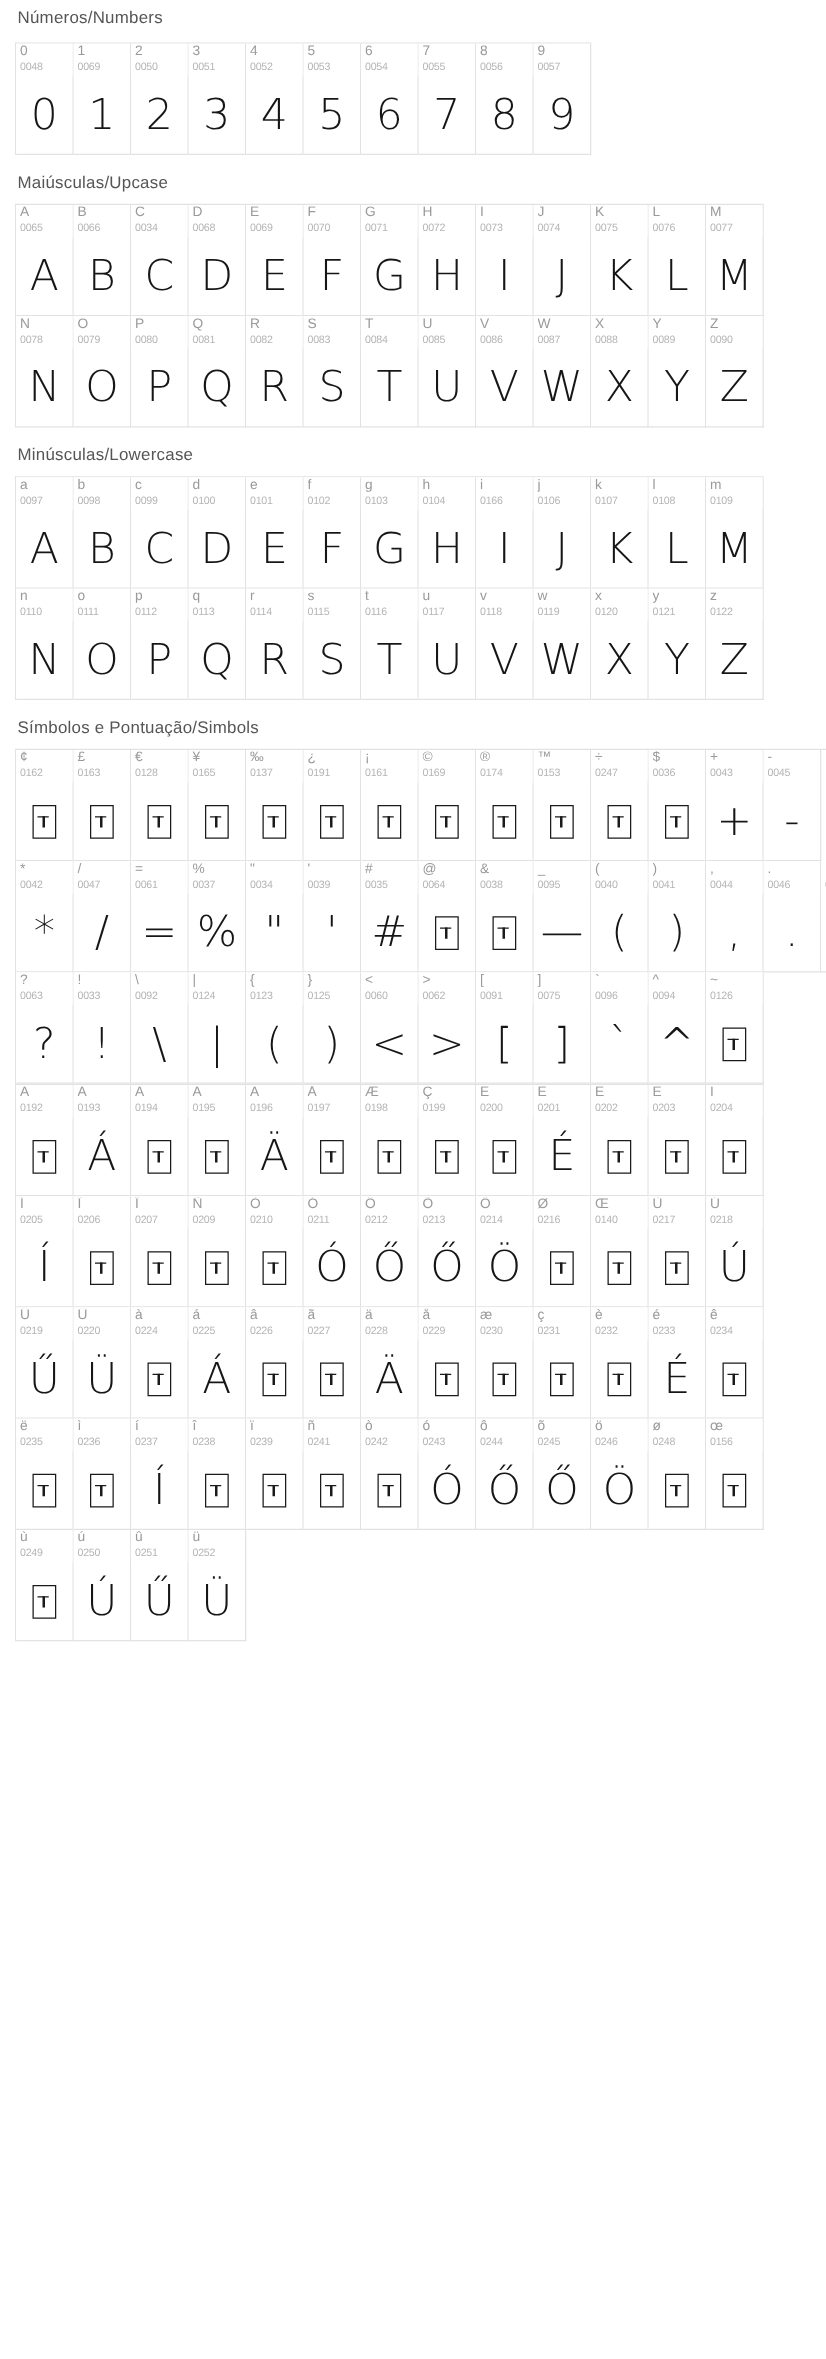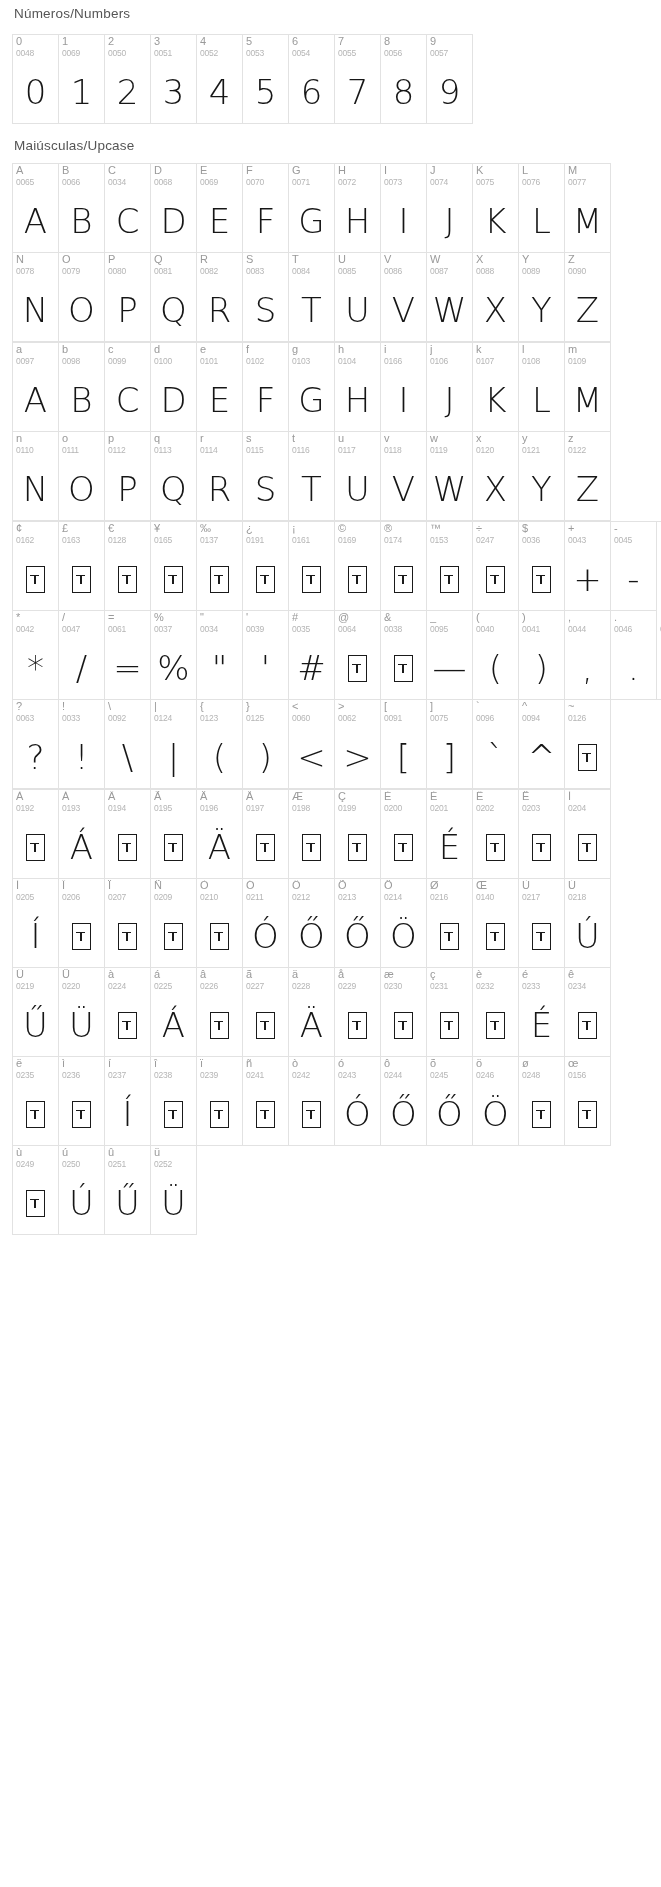--- a/index.html
+++ b/index.html
@@ -363,21 +363,21 @@
           </div>
           <div class="glyph-body">Y</div>
         </div>
         <div class="glyph-cell">
           <div class="glyph-head">
             <span class="glyph-char">Z</span>
             <span class="glyph-code">0090</span>
           </div>
           <div class="glyph-body">Z</div>
         </div>
-      </div></div><div class="glyph-block"><div class="glyph-row">
+      </div></div><div class="section-title">Minúsculas/Lowercase</div><div class="glyph-block"><div class="glyph-row">
         <div class="glyph-cell">
           <div class="glyph-head">
             <span class="glyph-char">a</span>
             <span class="glyph-code">0097</span>
           </div>
           <div class="glyph-body">A</div>
         </div>
         <div class="glyph-cell">
           <div class="glyph-head">
             <span class="glyph-char">b</span>
@@ -547,21 +547,21 @@
           </div>
           <div class="glyph-body">Y</div>
         </div>
         <div class="glyph-cell">
           <div class="glyph-head">
             <span class="glyph-char">z</span>
             <span class="glyph-code">0122</span>
           </div>
           <div class="glyph-body">Z</div>
         </div>
-      </div></div><div class="glyph-block"><div class="glyph-row">
+      </div></div><div class="section-title">Símbolos e Pontuação/Simbols</div><div class="glyph-block"><div class="glyph-row">
         <div class="glyph-cell">
           <div class="glyph-head">
             <span class="glyph-char">¢</span>
             <span class="glyph-code">0162</span>
           </div>
           <div class="glyph-body tofu">
             <span class="tofu-box"></span>
           </div>
         </div>
         <div class="glyph-cell">

